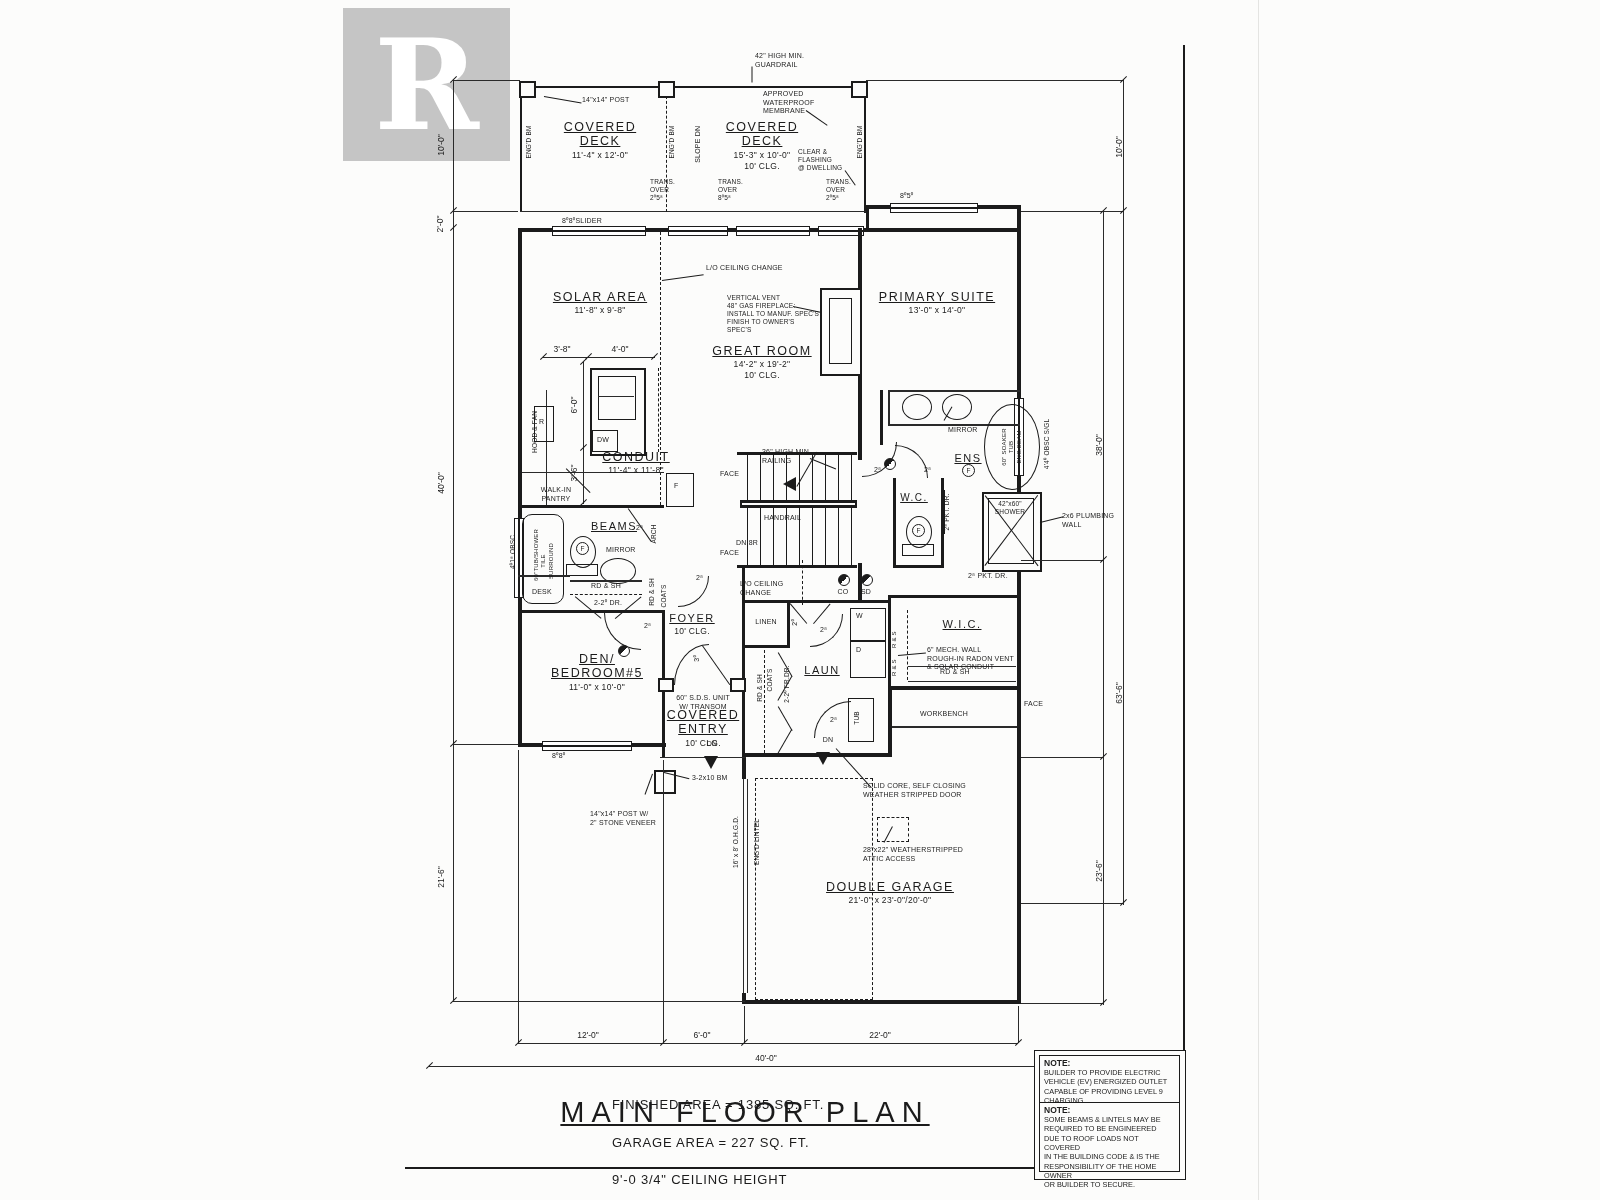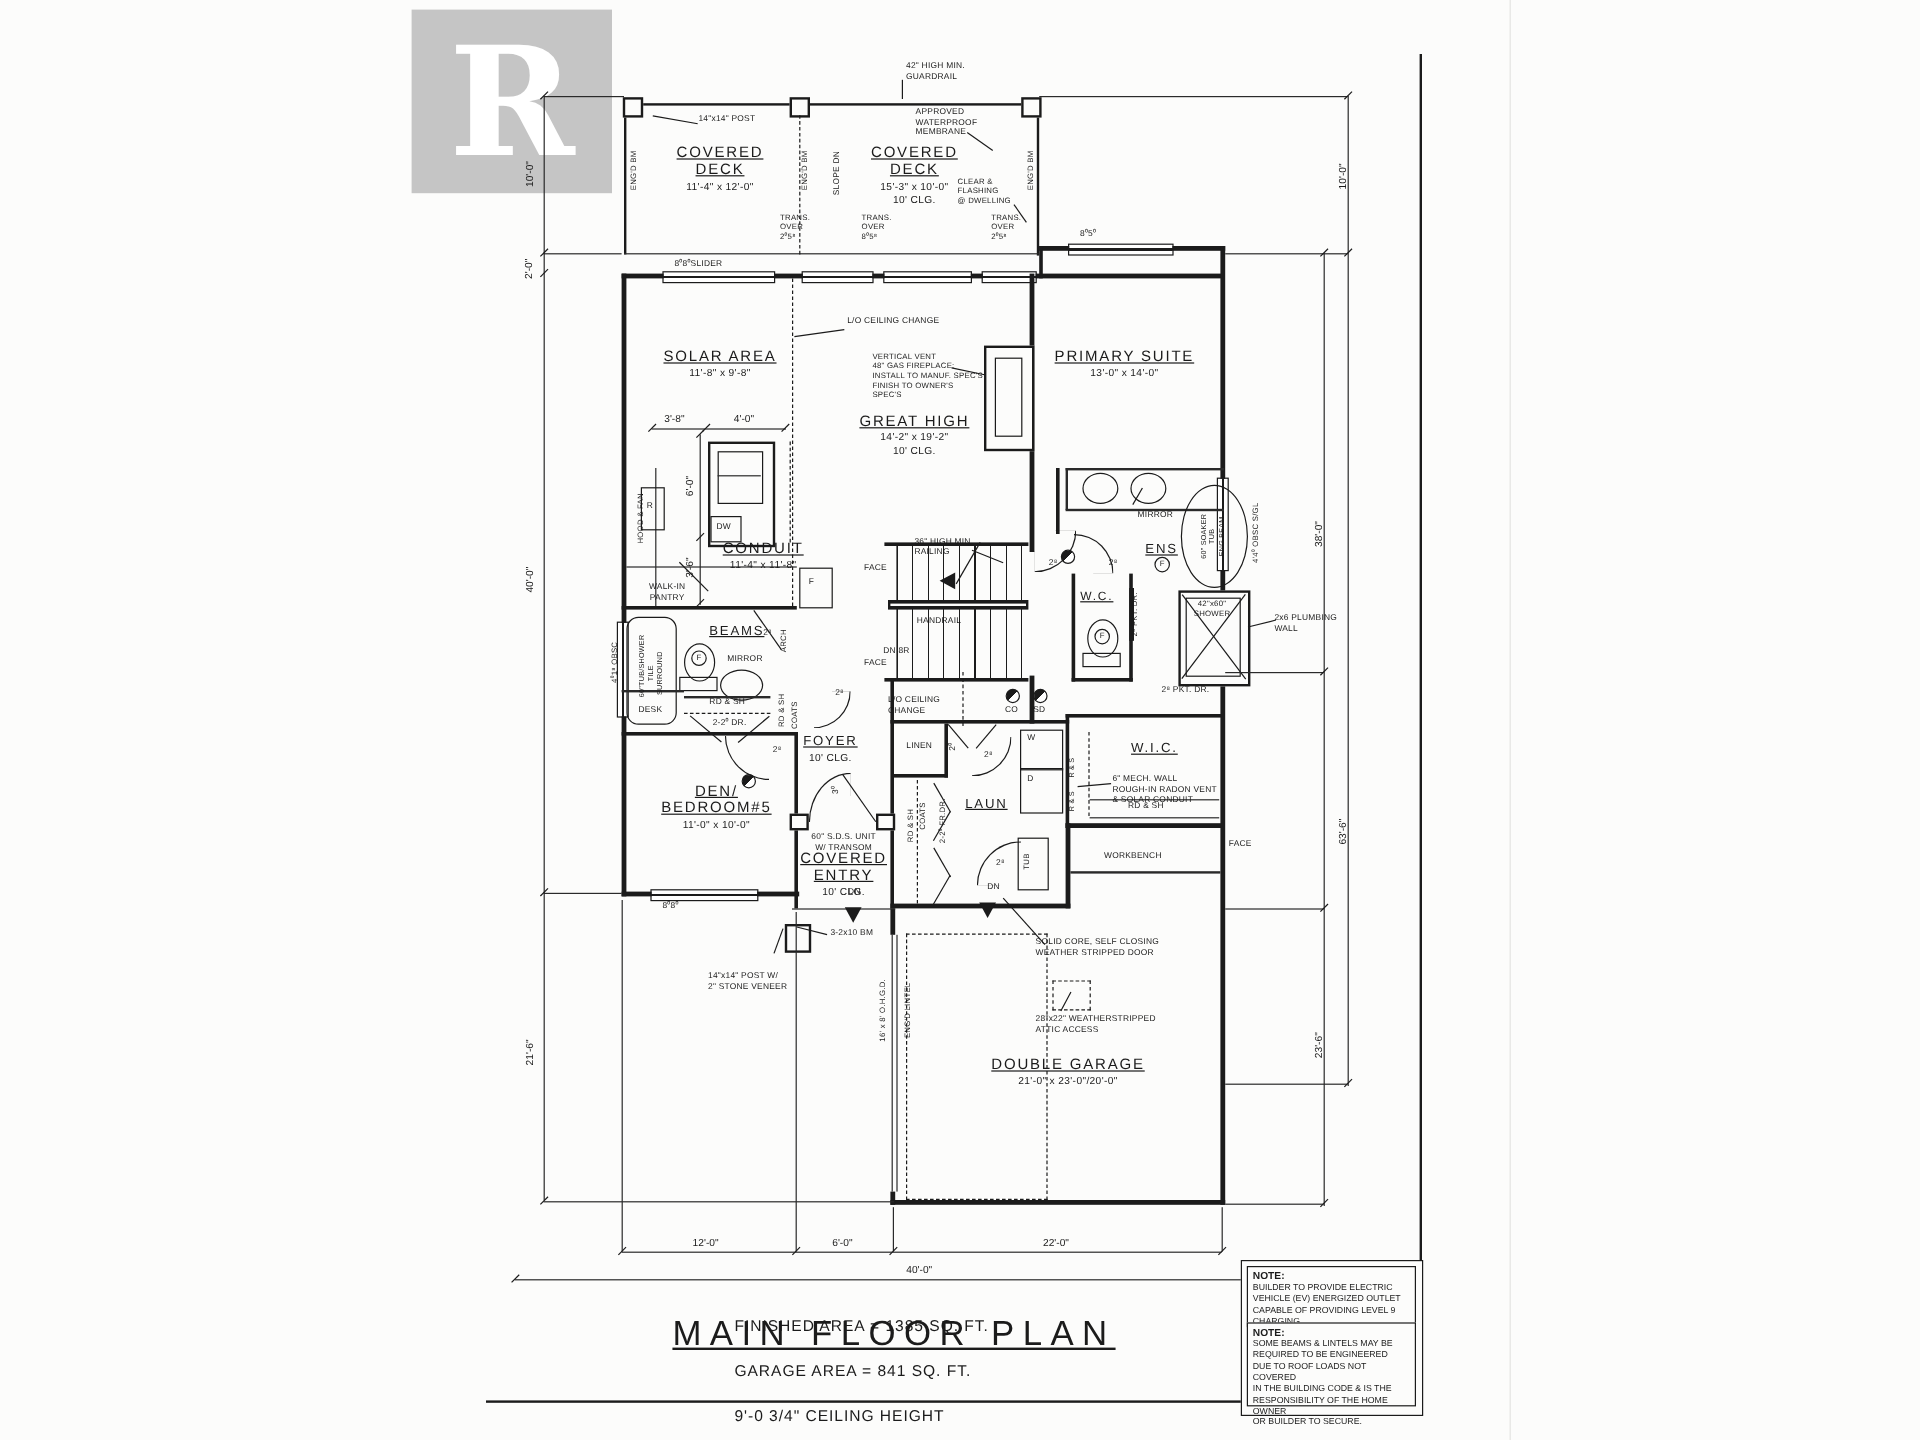--- a/index.html
+++ b/index.html
@@ -287,21 +287,21 @@
     <div class="rname">COVERED
 DECK</div>
     <div class="rdim">15'-3" x 10'-0"</div>
     <div class="rdim">10' CLG.</div>
   </div>
   <div class="room-label" style="left:600px;top:290px">
     <div class="rname">SOLAR AREA</div>
     <div class="rdim">11'-8" x 9'-8"</div>
   </div>
   <div class="room-label" style="left:762px;top:344px">
-    <div class="rname">GREAT HIGH</div>
+    <div class="rname">GREAT ROOM</div>
     <div class="rdim">14'-2" x 19'-2"</div>
     <div class="rdim">10' CLG.</div>
   </div>
   <div class="room-label" style="left:937px;top:290px">
     <div class="rname">PRIMARY SUITE</div>
     <div class="rdim">13'-0" x 14'-0"</div>
   </div>
   <div class="room-label" style="left:636px;top:450px">
     <div class="rname">CONDUIT</div>
     <div class="rdim">11'-4" x 11'-8"</div>
@@ -440,21 +440,21 @@
   <div class="lbl t7" style="left:696px;top:574px">2⁸</div>
   <div class="lbl t7" style="left:874px;top:466px">2⁸</div>
   <div class="lbl t7" style="left:924px;top:466px">2⁸</div>
   <div class="lbl t7" style="left:820px;top:626px">2⁸</div>
   <div class="lbl t7" style="left:830px;top:716px">2⁸</div>
   <div class="lbl t7 v" style="left:792px;top:618px">2⁰</div>
   <div class="lbl t7 v" style="left:694px;top:654px">3⁰</div>
 
   <div class="title" style="left:745px;top:1096px">MAIN FLOOR PLAN</div>
   <div class="stats" style="left:612px;top:1096px"><span>FINISHED AREA = 1385 SQ. FT.</span><br>
-  <span>GARAGE AREA = 841 SQ. FT.</span><br>
+  <span>GARAGE AREA = 227 SQ. FT.</span><br>
   <span>9'-0 3/4" CEILING HEIGHT</span></div>
 
   <div class="note-outer" style="left:1034px;top:1050px;width:150px;height:128px"></div>
   <div class="note-box" style="left:1039px;top:1055px;width:131px;height:45px">
     <div class="note-h">NOTE:</div>
     <div class="note-b">BUILDER TO PROVIDE ELECTRIC
 VEHICLE (EV) ENERGIZED OUTLET
 CAPABLE OF PROVIDING LEVEL 9
 CHARGING.</div>
   </div>

